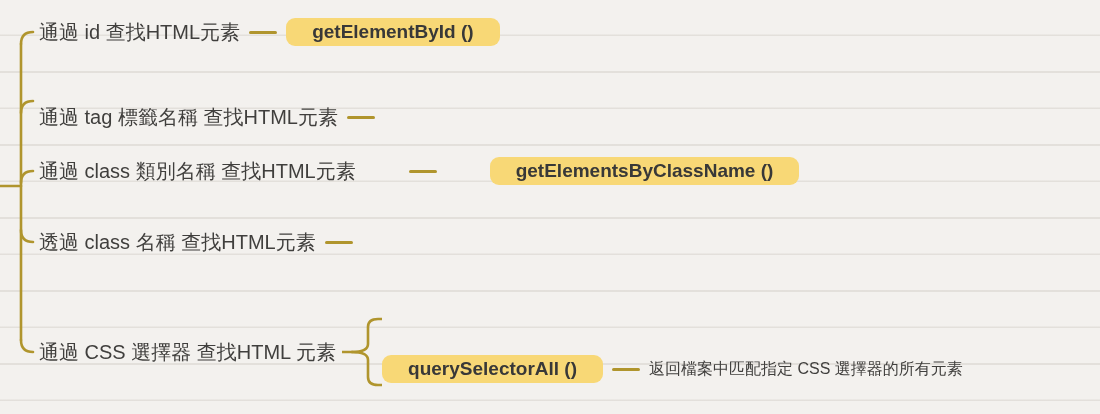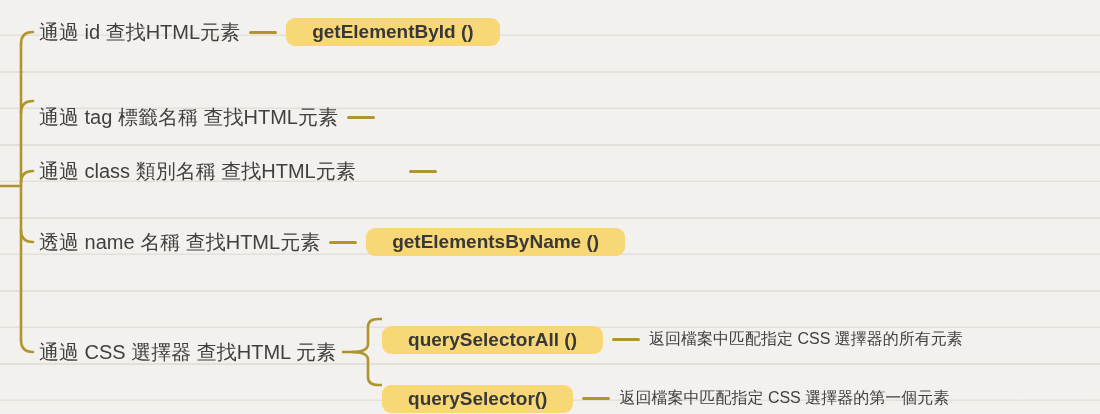--- a/index.html
+++ b/index.html
@@ -112,44 +112,39 @@
   </div>
 
   <div class="branch-row" style="top:83px;margin-top:16px;">
     <span class="branch-label">通過 tag 標籤名稱 查找HTML元素</span>
     <span class="dash"></span>
   </div>
 
   <div class="branch-row" style="top:153px;gap:44px;">
     <span class="branch-label">通過 class 類別名稱 查找HTML元素</span>
     <span class="dash"></span>
+    <div class="method-box">getElementsByClassName ()</div>
   </div>
 
   <div class="branch-row" style="top:224px;">
-    <span class="branch-label">透過 name 名稱 查找HTML元素</span>
+    <span class="branch-label">透過 class 名稱 查找HTML元素</span>
     <span class="dash"></span>
-    <div class="method-box">getElementsByName ()</div>
   </div>
 
   <div class="branch-row-css">
     <span class="branch-label">通過 CSS 選擇器 查找HTML 元素</span>
 
     <svg class="fork" width="40" height="102" viewBox="0 0 40 102">
       <path class="tree-line" d="M 0 51 H 10"></path>
       <path class="tree-line" d="M 10 51 Q 26 51 26 43 V 26 Q 26 18 36 18 H 40"></path>
       <path class="tree-line" d="M 10 51 Q 26 51 26 59 V 76 Q 26 84 36 84 H 40"></path>
     </svg>
 
     <div class="sub-column">
       <div class="sub-row">
         <div class="method-box">querySelectorAll ()</div>
         <span class="dash"></span>
         <span class="desc-label">返回檔案中匹配指定 CSS 選擇器的所有元素</span>
       </div>
-      <div class="sub-row">
-        <div class="method-box">querySelector()</div>
-        <span class="dash"></span>
-        <span class="desc-label">返回檔案中匹配指定 CSS 選擇器的第一個元素</span>
-      </div>
     </div>
   </div>
 
 </div>
 
 </body></html>

